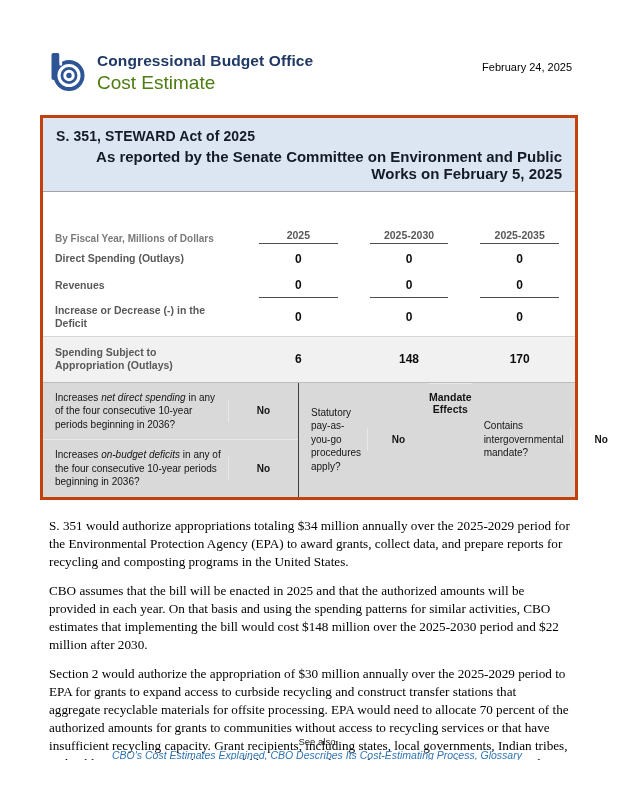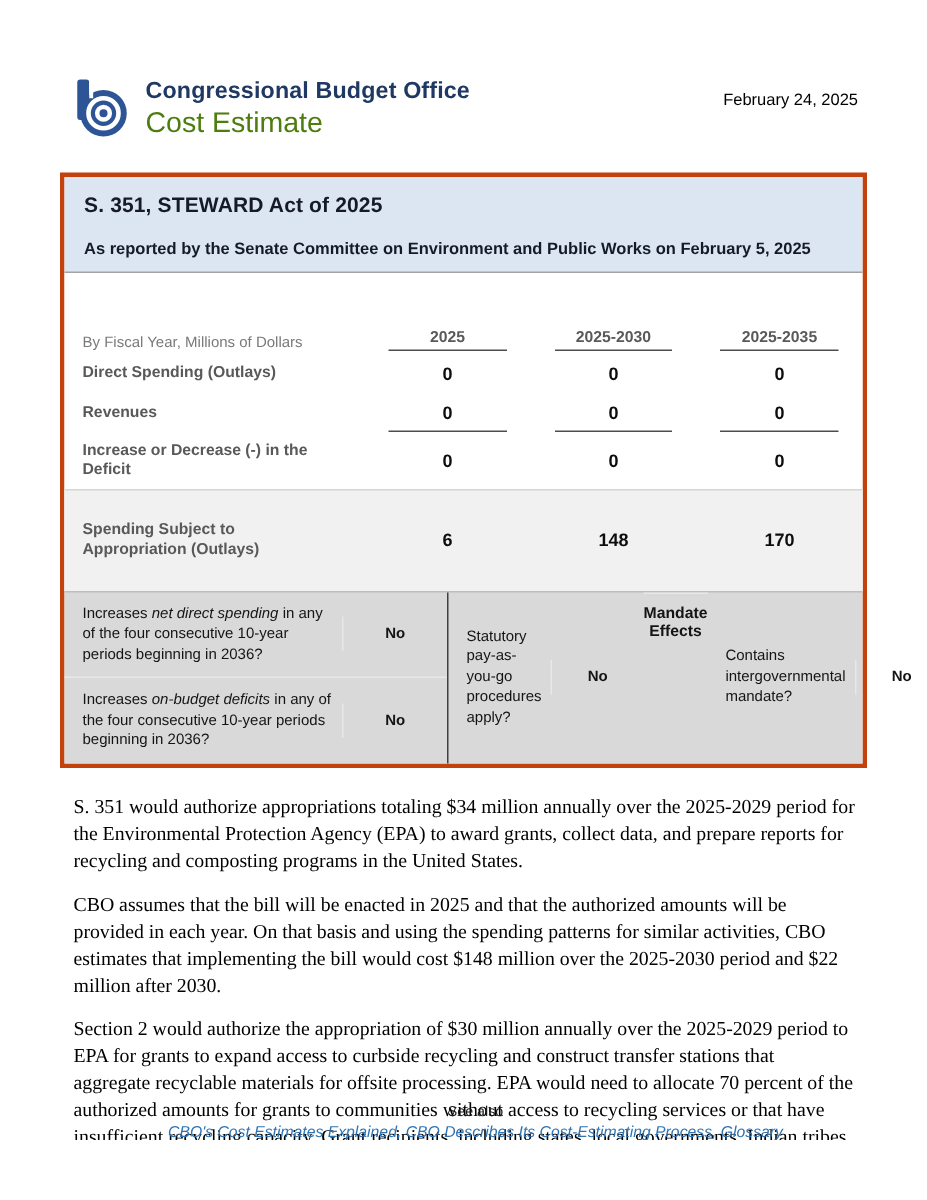--- a/index.html
+++ b/index.html
@@ -14,35 +14,35 @@
             padding:52px 46px 0 48px; }
   .brand { display:flex; gap:9px; align-items:flex-start; }
   .brand-text .org { font-size:15.5px; font-weight:bold; color:#1f3864; letter-spacing:.1px; }
   .brand-text .doctype { font-size:19px; color:#4d7c0f; margin-top:2px; }
   .date { font-size:11px; color:#000; margin-top:9px; }
 
   
   .summary-box { margin:21px 40px 0 40px; border:3px solid #c2410c; }
   .box-title-area { background:#dce6f2; padding:10px 13px 9px 13px; border-bottom:1px solid #a3a3a3; }
   .box-title { font-size:14px; font-weight:bold; color:#141b26; letter-spacing:.1px; }
-  .box-subtitle { font-size:11px; font-weight:bold; color:#141b26; margin-top:16px; }
+  .box-subtitle { font-size:15px; font-weight:bold; color:#141b26; margin-top:4px;text-align:right; }
 
   
   .fy-table { background:#fff; font-size:10.5px; }
   .fy-row { display:grid; grid-template-columns:200px 1fr 1fr 1fr; align-items:center; }
   .fy-head { padding:7px 0 2px 0; }
-  .unit-label { font-size:10px; font-weight:normal; color:#7a7a7a; padding-left:12px; align-self:end;margin-top:34px; }
+  .unit-label { font-size:10px; font-weight:bold; color:#7a7a7a; padding-left:12px; align-self:end;margin-top:34px; }
   .year-cell { text-align:center; font-weight:bold; color:#595959; font-size:10.5px;
                border-bottom:1px solid #4d4d4d; margin:0 16px; padding-bottom:2px; align-self:end; }
   .data-row { padding:6px 0; }
   .row-label { font-weight:bold; color:#595959; padding-left:12px; max-width:168px; line-height:1.25; }
   .val { text-align:center; font-weight:bold; color:#0d0d0d; font-size:12px; }
   .sum-line .val-wrap { border-bottom:1px solid #4d4d4d; margin:0 16px; padding-bottom:5px; }
   .sum-line { padding-bottom:0; }
-  .shaded-row { background:#f1f1f1; border-top:1px solid #d6d6d6; padding:20px 0; }
+  .shaded-row { background:#f1f1f1; border-top:1px solid #d6d6d6; padding:9px 0; }
 
   
   .questions { background:#d9d9d9; border-top:1px solid #bdbdbd; display:grid;
                grid-template-columns:256px 1fr; font-size:10px; color:#141414; }
   .q-left { border-right:1px solid #3f3f3f; display:flex; flex-direction:column; }
   .q-block { display:grid; grid-template-columns:1fr 70px; padding:8px 0 8px 12px; flex:1; }
   .q-block + .q-block { border-top:1px solid #e8e8e8; }
   .q-text { line-height:1.35; padding-right:6px; }
   .q-answer { font-weight:bold; text-align:center; align-self:center; border-left:1px solid #e8e8e8;
               padding:6px 0; }

